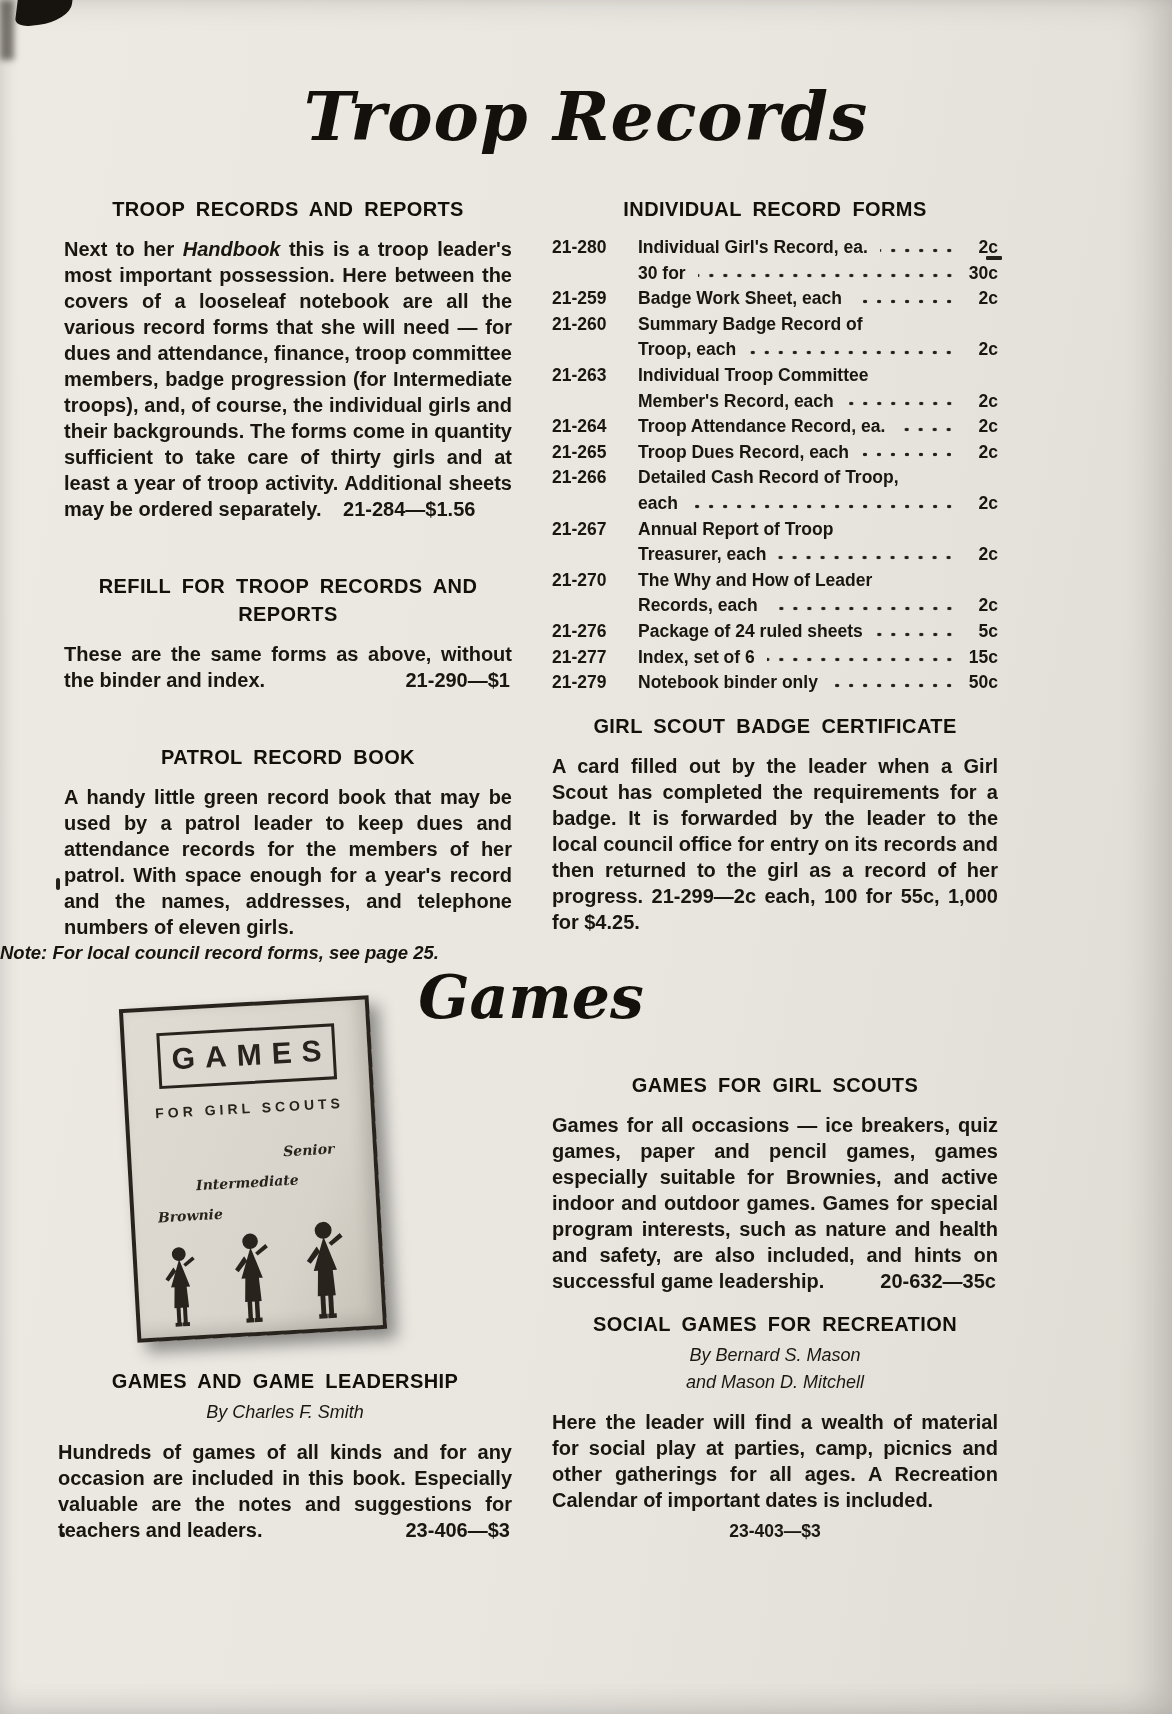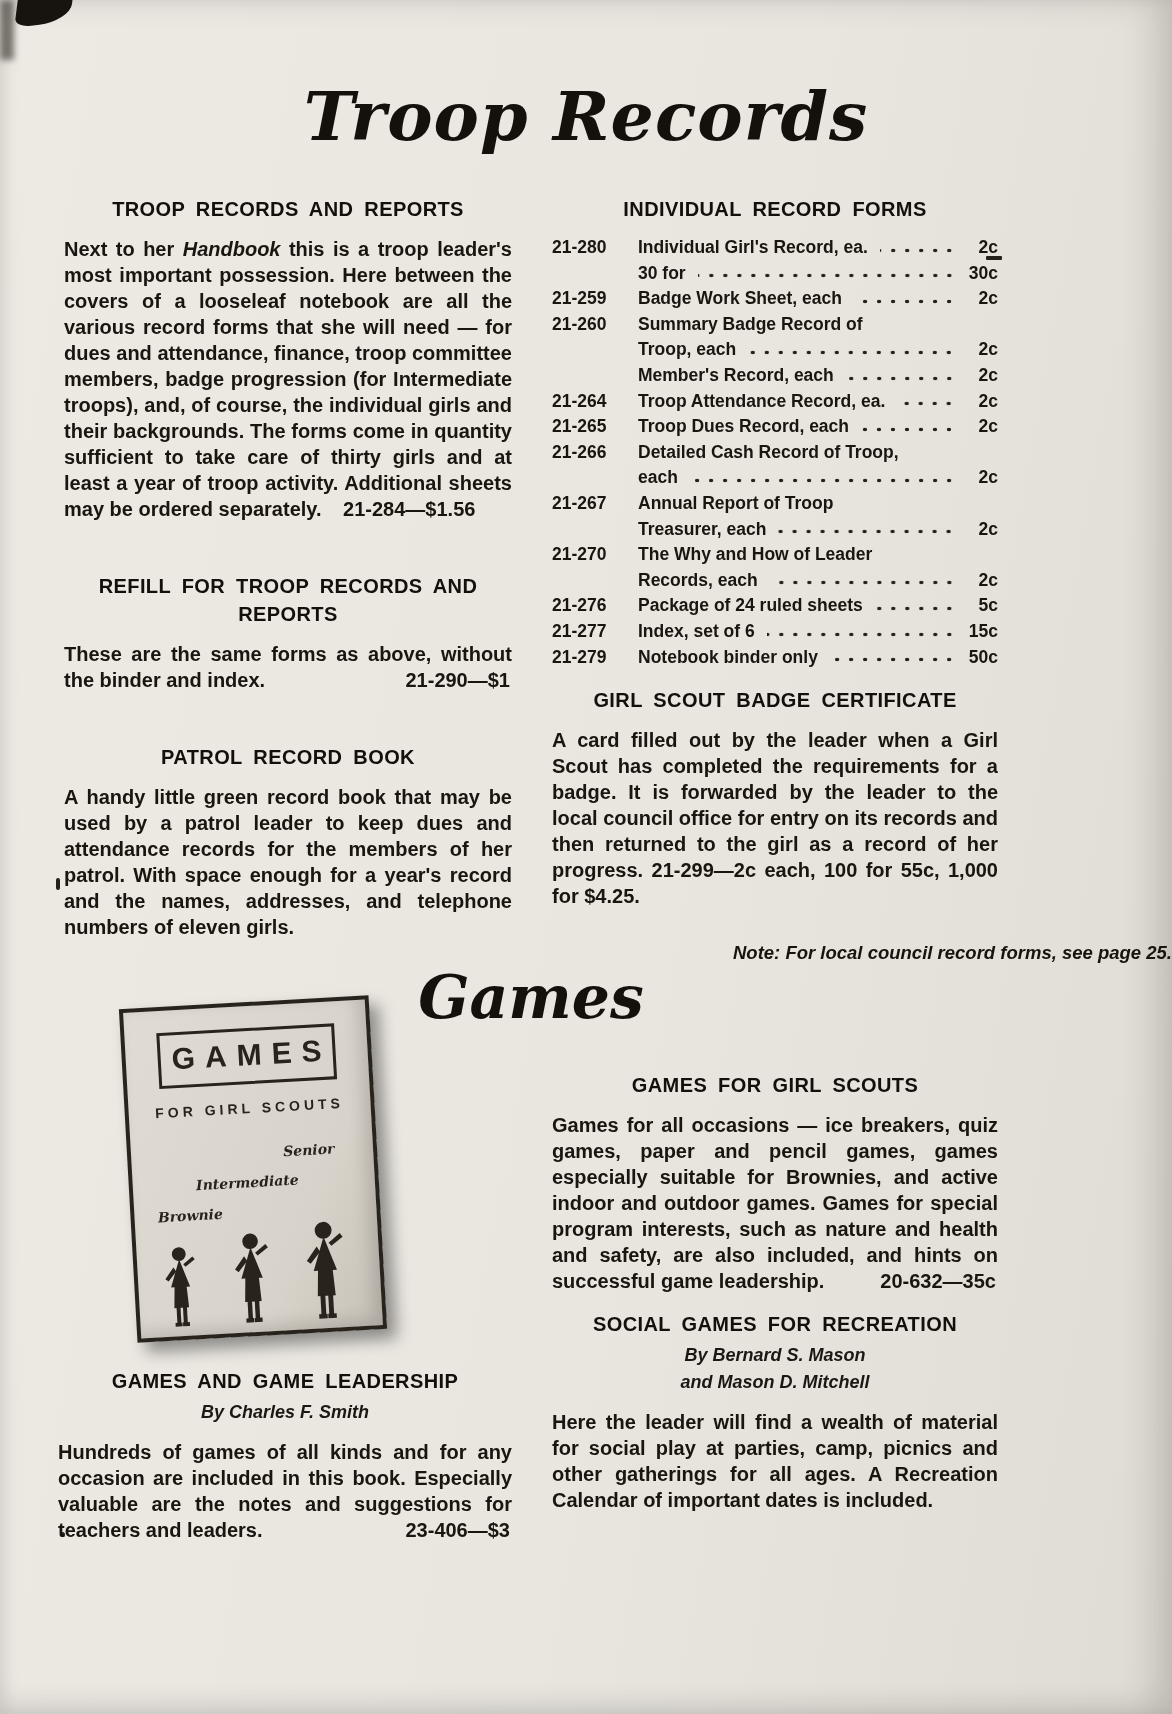--- a/index.html
+++ b/index.html
@@ -23,41 +23,41 @@
   .title-troop{top:76px;left:0;right:0;font-size:68px;letter-spacing:1px;}
   .title-games{top:962px;left:0;width:1062px;font-size:60px;}
   
   .sec-h{font-size:20px;font-weight:700;letter-spacing:.4px;word-spacing:5px;text-align:center;color:#13100b;line-height:28px;margin-top:19px;}
   .body-p{margin-top:13px;font-size:20px;line-height:26px;font-weight:700;text-align:justify;color:#19150f;}
   .rel{position:relative;}
   .it{font-style:italic;}
   .inline-price{white-space:nowrap;margin-left:16px;font-weight:700;}
   .abs-price{position:absolute;right:2px;bottom:0;white-space:nowrap;font-weight:700;}
   .center-price{margin-top:8px;text-align:center;font-size:17.5px;font-weight:700;}
-  .byline{margin-top:4px;text-align:center;font-size:18px;font-weight:700;font-style:italic;line-height:27px;}
+  .byline{margin-top:4px;text-align:center;font-size:18px;font-weight:400;font-style:italic;line-height:27px;}
   
   .col{position:absolute;}
   .col-l1{left:64px;top:176px;width:448px;}
   .col-r1{left:552px;top:176px;width:446px;}
   .col-l2{left:58px;top:1348px;width:454px;}
   .col-r2{left:552px;top:1052px;width:446px;}
   .gap-lg{margin-top:50px;}
   .gap-md{margin-top:16px;}
   
   .forms-list{margin-top:12px;}
   .form-line{display:flex;align-items:baseline;font-size:17.5px;font-weight:700;line-height:25.6px;color:#19150f;}
   .fl-code{flex:0 0 86px;}
   .fl-text{flex:0 0 auto;white-space:nowrap;}
   .fl-leader{flex:1 1 auto;height:13px;align-self:flex-end;margin:0 8px 4px 12px;min-width:0;
     background-image:radial-gradient(circle,#241f19 1.7px,transparent 2.1px);
     background-size:14px 13px;background-repeat:repeat-x;background-position:right center;}
   .fl-leader.hidden-dots{background:none;}
   .fl-price{flex:0 0 auto;min-width:34px;text-align:right;white-space:nowrap;}
   
-  .note-line{position:absolute;top:942px;left:0;right:0;text-align:right;font-size:18.5px;font-weight:700;font-style:italic;color:#17130d;}
+  .note-line{position:absolute;top:942px;left:0;right:0;text-align:left;font-size:18.5px;font-weight:700;font-style:italic;color:#17130d;}
   
   .cover{position:absolute;left:128px;top:1002px;width:250px;height:334px;transform:rotate(-3.2deg);
     background:linear-gradient(115deg,#e0dbd3 0%,#d8d3ca 70%,#c6c1b7 100%);
     border:4px solid #28231c;box-shadow:9px 10px 16px rgba(0,0,0,.4), inset -8px -6px 16px rgba(0,0,0,.14);}
   .cover-title{margin:22px auto 0;width:178px;border:3px solid #28231c;padding:7px 0 9px;
     text-align:center;font-size:30px;font-weight:700;letter-spacing:10px;text-indent:10px;color:#28231c;}
   .cover-sub{margin-top:16px;text-align:center;font-size:14px;font-weight:700;letter-spacing:4px;color:#28231c;}
   .cover-art{position:absolute;left:10px;right:10px;bottom:8px;height:188px;}
   .cover-label{position:absolute;font-family:"DejaVu Serif",serif;font-style:italic;font-weight:700;font-size:14px;color:#28231c;}
   .lbl-brownie{left:6%;top:36%;}
@@ -124,20 +124,26 @@
           <span class="fl-code">21-260</span>
           <span class="fl-text">Summary Badge Record of</span>
           <span class="fl-leader hidden-dots"></span>
           <span class="fl-price"></span>
         </div>
         <div class="form-line">
           <span class="fl-code"></span>
           <span class="fl-text">Troop, each</span>
           <span class="fl-leader"></span>
           <span class="fl-price">2c</span>
+        </div>
+        <div class="form-line">
+          <span class="fl-code">21-263</span>
+          <span class="fl-text">Individual Troop Committee</span>
+          <span class="fl-leader hidden-dots"></span>
+          <span class="fl-price"></span>
         </div>
         <div class="form-line">
           <span class="fl-code"></span>
           <span class="fl-text">Member's Record, each</span>
           <span class="fl-leader"></span>
           <span class="fl-price">2c</span>
         </div>
         <div class="form-line">
           <span class="fl-code">21-264</span>
           <span class="fl-text">Troop Attendance Record, ea.</span>
@@ -275,15 +281,16 @@
       <span>Games for all occasions — ice breakers, quiz games, paper and pencil games, games especially suitable for Brownies, and active indoor and outdoor games. Games for special program interests, such as nature and health and safety, are also included, and hints on successful game leadership.</span>
       <span class="abs-price">20-632—35c</span>
     </p>
 
     <h2 class="sec-h gap-md">SOCIAL GAMES FOR RECREATION</h2>
     <div class="byline">By Bernard S. Mason</div>
     <div class="byline" style="margin-top:0;">and Mason D. Mitchell</div>
     <p class="body-p">
       <span>Here the leader will find a wealth of material for social play at parties, camp, picnics and other gatherings for all ages. A Recreation Calendar of important dates is included.</span>
     </p>
+    <div class="center-price">23-403—$3</div>
   </div>
 
 </div>
 
 </body></html>

